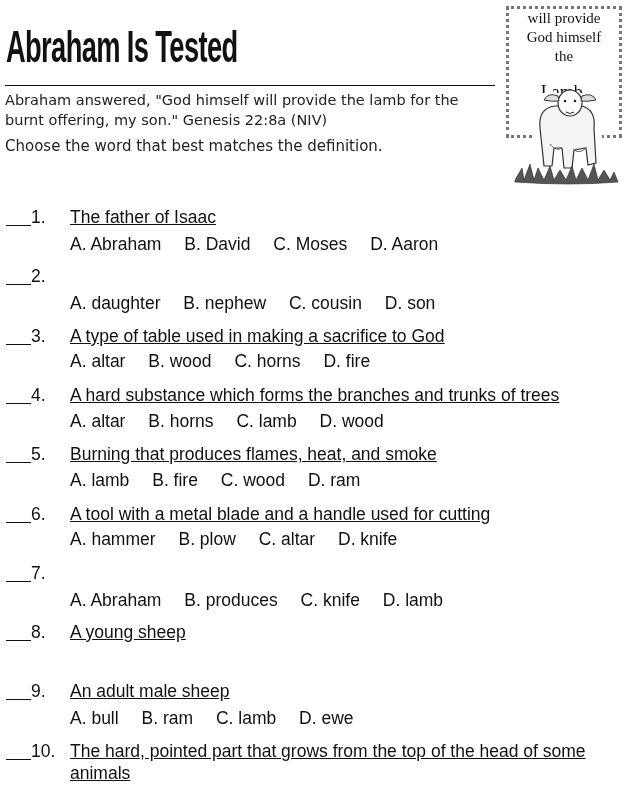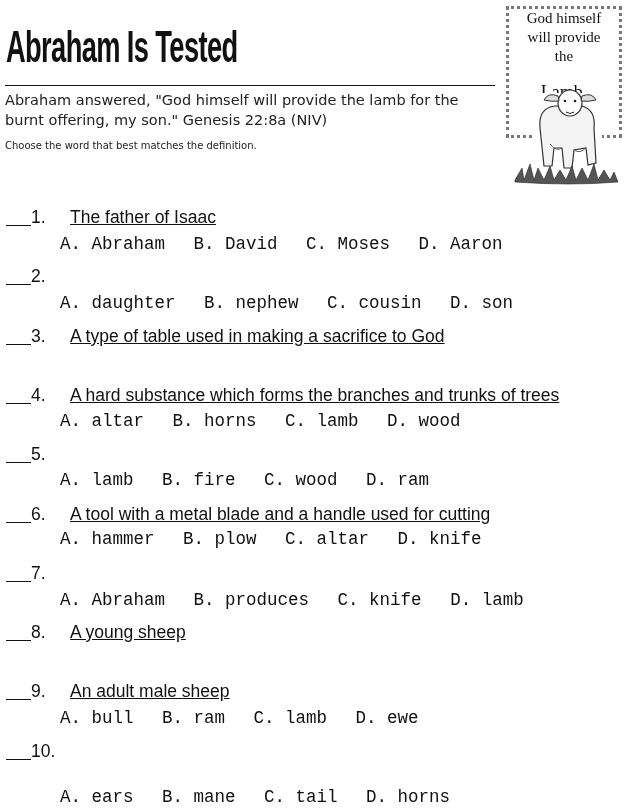--- a/index.html
+++ b/index.html
@@ -7,47 +7,47 @@
   .title {
     position: absolute; left: 6px; top: 22px;
     font-family: "Liberation Sans", sans-serif; font-weight: bold;
     font-size: 44px; line-height: 50px; letter-spacing: -1px;
     transform: scaleX(0.62); transform-origin: left top; white-space: nowrap; color: #111;
   }
   .rule { position: absolute; left: 5px; top: 85px; width: 490px; height: 0; border-top: 1.5px solid #111; }
   .verse { position: absolute; left: 5px; top: 90px; width: 490px;
     font-family: "DejaVu Sans", sans-serif; font-size: 14.5px; line-height: 20px; color: #222; }
   .instr { position: absolute; left: 5px; top: 136px;
-    font-family: "DejaVu Sans", sans-serif; font-size: 10px; line-height: 20px; color: #222; }
+    font-family: "DejaVu Sans", sans-serif; font-size: 15px; line-height: 20px; color: #222; }
   .box { position: absolute; left: 506px; top: 6px; width: 116px; height: 132px;
     border: 3px dotted #777; box-sizing: border-box; }
   .box-text { position: absolute; left: 506px; top: 9px; width: 116px; text-align: center;
     font-family: "Liberation Serif", serif; font-size: 15px; line-height: 19px; color: #111; }
   .box-text .big { font-size: 18px; line-height: 24px; margin-top: 14px; }
   .lamb { position: absolute; left: 510px; top: 88px; width: 110px; height: 100px; }
   .q { position: absolute; left: 0; width: 636px;
     font-family: "Liberation Sans", sans-serif; font-size: 17.5px; color: #111; }
   .q .blank { position: absolute; left: 6px; width: 25px; border-bottom: 1.3px solid #111; height: 16px; top: 3px; }
   .q .num { position: absolute; left: 31px; top: 0; line-height: 22px; }
   .q .def { position: absolute; left: 70px; top: 0; width: 566px; line-height: 22px; text-decoration: underline; }
-  .q .opts { position: absolute; left: 60px; line-height: 22px; white-space: nowrap; font-family: Liberation Mono, monospace; }
+  .q .opts { position: absolute; left: 70px; line-height: 22px; white-space: nowrap; }
   .q .opt { margin-right: 18px; }
 </style>
 </head>
 <body>
 
 <div class="title">Abraham Is Tested</div>
 <div class="rule"></div>
 <div class="verse">Abraham answered, "God himself will provide the lamb for the burnt offering, my son."  Genesis 22:8a (NIV)</div>
 <div class="instr">Choose the word that best matches the definition.</div>
 
 <div class="box"></div>
 <div class="box-text">
+  <div>will provide</div>
   <div>God himself</div>
-  <div>will provide</div>
   <div>the</div>
   <div class="big">Lamb.</div>
 </div>
 <svg class="lamb" viewBox="0 0 110 100">
   <rect x="22" y="5" width="70" height="60" fill="#fff"></rect>
   <path d="M30 40 Q28 20 45 18 L72 18 Q86 22 84 40 L86 75 L78 77 L76 60 L64 62 L62 80 L54 80 L52 60 L44 60 L42 78 L34 78 Z" fill="#f4f4f4" stroke="#333" stroke-width="1.2"></path>
   <ellipse cx="60" cy="15" rx="12" ry="13" fill="#fff" stroke="#333" stroke-width="1.2"></ellipse>
   <path d="M48 8 Q38 4 34 12 Q42 14 49 13 Z" fill="#ddd" stroke="#333" stroke-width="1"></path>
   <path d="M72 8 Q82 4 86 12 Q78 14 71 13 Z" fill="#ddd" stroke="#333" stroke-width="1"></path>
   <circle cx="55" cy="13" r="1.3" fill="#222"></circle>
@@ -77,37 +77,44 @@
     <span class="opt">B. nephew</span>
     <span class="opt">C. cousin</span>
     <span class="opt">D. son</span>
   </div>
 </div>
 
 <div class="q" style="top:325px;height:50px">
   <span class="blank"></span>
   <span class="num">3.</span>
   <span class="def">A type of table used in making a sacrifice to God</span>
+  <div class="opts" style="top:25px">
+    <span class="opt">A. altar</span>
+    <span class="opt">B. wood</span>
+    <span class="opt">C. horns</span>
+    <span class="opt">D. fire</span>
+  </div>
 </div>
 
 <div class="q" style="top:384px;height:50px">
   <span class="blank"></span>
   <span class="num">4.</span>
   <span class="def">A hard substance which forms the branches and trunks of trees</span>
   <div class="opts" style="top:26px">
     <span class="opt">A. altar</span>
     <span class="opt">B. horns</span>
     <span class="opt">C. lamb</span>
     <span class="opt">D. wood</span>
   </div>
 </div>
 
 <div class="q" style="top:443px;height:50px">
   <span class="blank"></span>
   <span class="num">5.</span>
+  <span class="def">Burning that produces flames, heat, and smoke</span>
   <div class="opts" style="top:26px">
     <span class="opt">A. lamb</span>
     <span class="opt">B. fire</span>
     <span class="opt">C. wood</span>
     <span class="opt">D. ram</span>
   </div>
 </div>
 
 <div class="q" style="top:503px;height:50px">
   <span class="blank"></span>
@@ -146,19 +153,14 @@
     <span class="opt">A. bull</span>
     <span class="opt">B. ram</span>
     <span class="opt">C. lamb</span>
     <span class="opt">D. ewe</span>
   </div>
 </div>
 
 <div class="q" style="top:740px;height:70px">
   <span class="blank"></span>
   <span class="num">10.</span>
-  <div class="opts" style="top:46px">
-    <span class="opt">A. ears</span>
-    <span class="opt">B. mane</span>
-    <span class="opt">C. tail</span>
-    <span class="opt">D. horns</span>
-  </div>
+  <span class="def">The hard, pointed part that grows from the top of the head of some animals</span>
 </div>
 
 </body></html>

